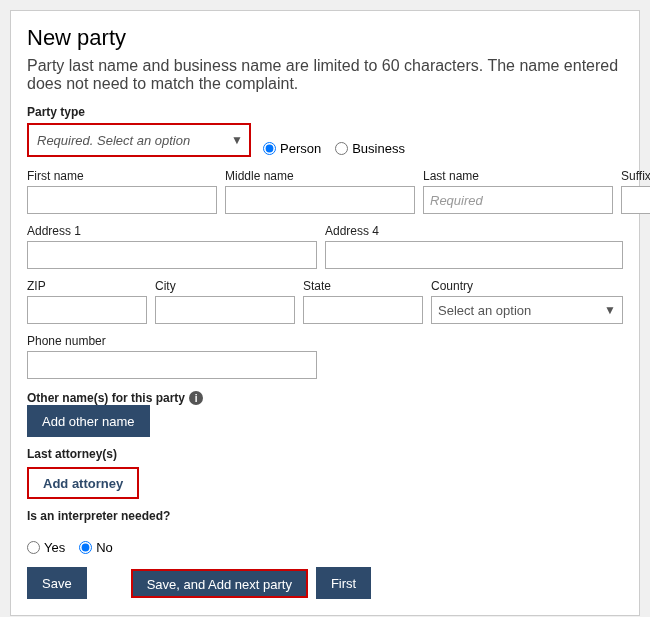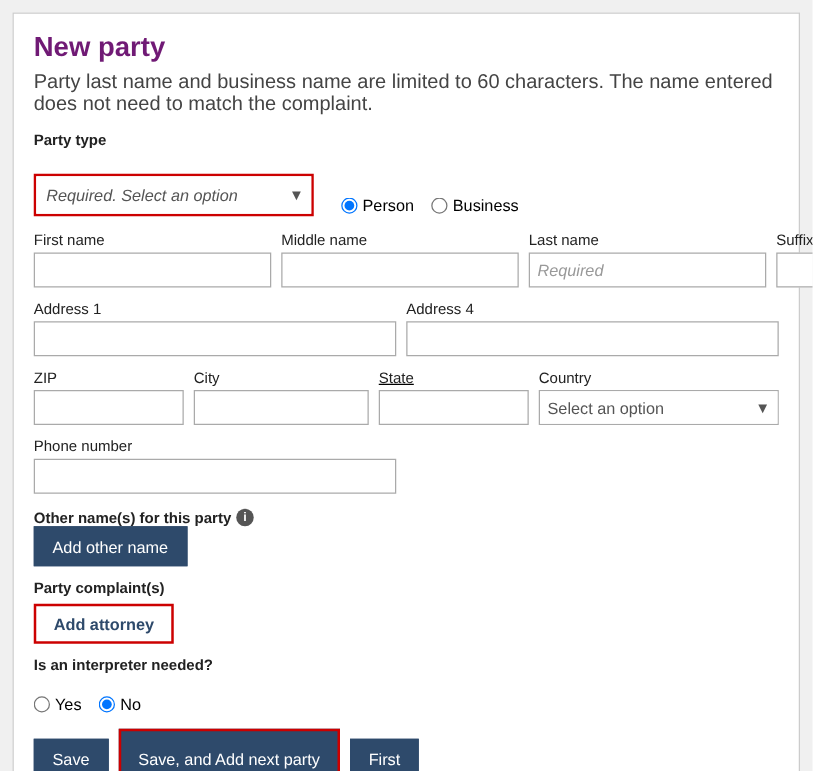--- a/index.html
+++ b/index.html
@@ -13,34 +13,34 @@
       padding: 10px;
     }
     .panel {
       background: #fff;
       border: 1px solid #ccc;
       width: 630px;
       padding: 14px 16px 16px 16px;
     }
     .page-title {
       font-size: 22px;
-      font-weight: bold;
-      color: #701a75;
+      font-weight: normal;
+      color: #000000;
       margin-bottom: 6px;
     }
     .subtitle {
       font-size: 16px;
       color: #444;
       margin-bottom: 12px;
     }
     .section-label {
       font-size: 12px;
       font-weight: bold;
       color: #222;
-      margin-bottom: 20px;
+      margin-bottom: 4px;
     }
     .field-group {
       display: flex;
       flex-direction: column;
     }
     .field-group label {
       font-size: 12px;
       color: #222;
       margin-bottom: 3px;
     }
@@ -52,21 +52,21 @@
       outline: none;
       background: #fff;
     }
     .field-group input[type="text"]::placeholder {
       color: #999;
       font-style: italic;
     }
     .party-type-row {
       display: flex;
       align-items: center;
-      gap: 22px;
+      gap: 12px;
       margin-bottom: 12px;
     }
     .party-type-select-wrap {
       position: relative;
       border: 2px solid #cc0000;
     }
     .party-type-select-wrap select {
       appearance: none;
       -webkit-appearance: none;
       border: none;
@@ -128,21 +128,21 @@
 
     
     .loc-row {
       display: flex;
       gap: 8px;
       margin-bottom: 10px;
       align-items: flex-end;
     }
     .loc-row .zip { flex: 0 0 120px; }
     .loc-row .city { flex: 0 0 140px; }
-    .loc-row .state { flex: 0 0 120px; text-decoration: underline; }
+    .loc-row .state { flex: 0 0 120px; }
     .loc-row .country { flex: 1; }
 
     .country-select-wrap {
       position: relative;
       border: 1px solid #aaa;
       height: 28px;
       display: flex;
       align-items: center;
     }
     .country-select-wrap select {
@@ -244,21 +244,22 @@
       gap: 8px;
       align-items: center;
     }
     .save-add-btn {
       background: #2e4a6b;
       color: #fff;
       border: 2px solid #cc0000;
       padding: 6px 14px;
       font-size: 13px;
       cursor: pointer;
-      height: 48px;
+      height: 29px;
+      margin-left: 36px;
     }
   </style>
 </head>
 <body>
 
 <div class="panel">
 
   <div class="page-title">New party</div>
   <div class="subtitle">Party last name and business name are limited to 60 characters. The name entered does not need to match the complaint.</div>
 
@@ -345,21 +346,21 @@
 
   <div class="other-names-section">
     <div class="other-names-label">
       <span>Other name(s) for this party</span>
       <span class="info-icon">i</span>
     </div>
     <button class="btn btn-dark">Add other name</button>
   </div>
 
   <div style="margin-bottom:10px;">
-    <div class="party-attorneys-label">Party complaint(s)</div>
+    <div class="party-attorneys-label">Last attorney(s)</div>
     <button class="btn btn-outlined-red">Add attorney</button>
   </div>
 
   <div class="interpreter-section">
     <div class="section-label">Is an interpreter needed?</div>
     <div class="radio-group">
       <label>
         <input type="radio" name="interpreter" value="Yes" style="">
         <span>Yes</span>
       </label>

